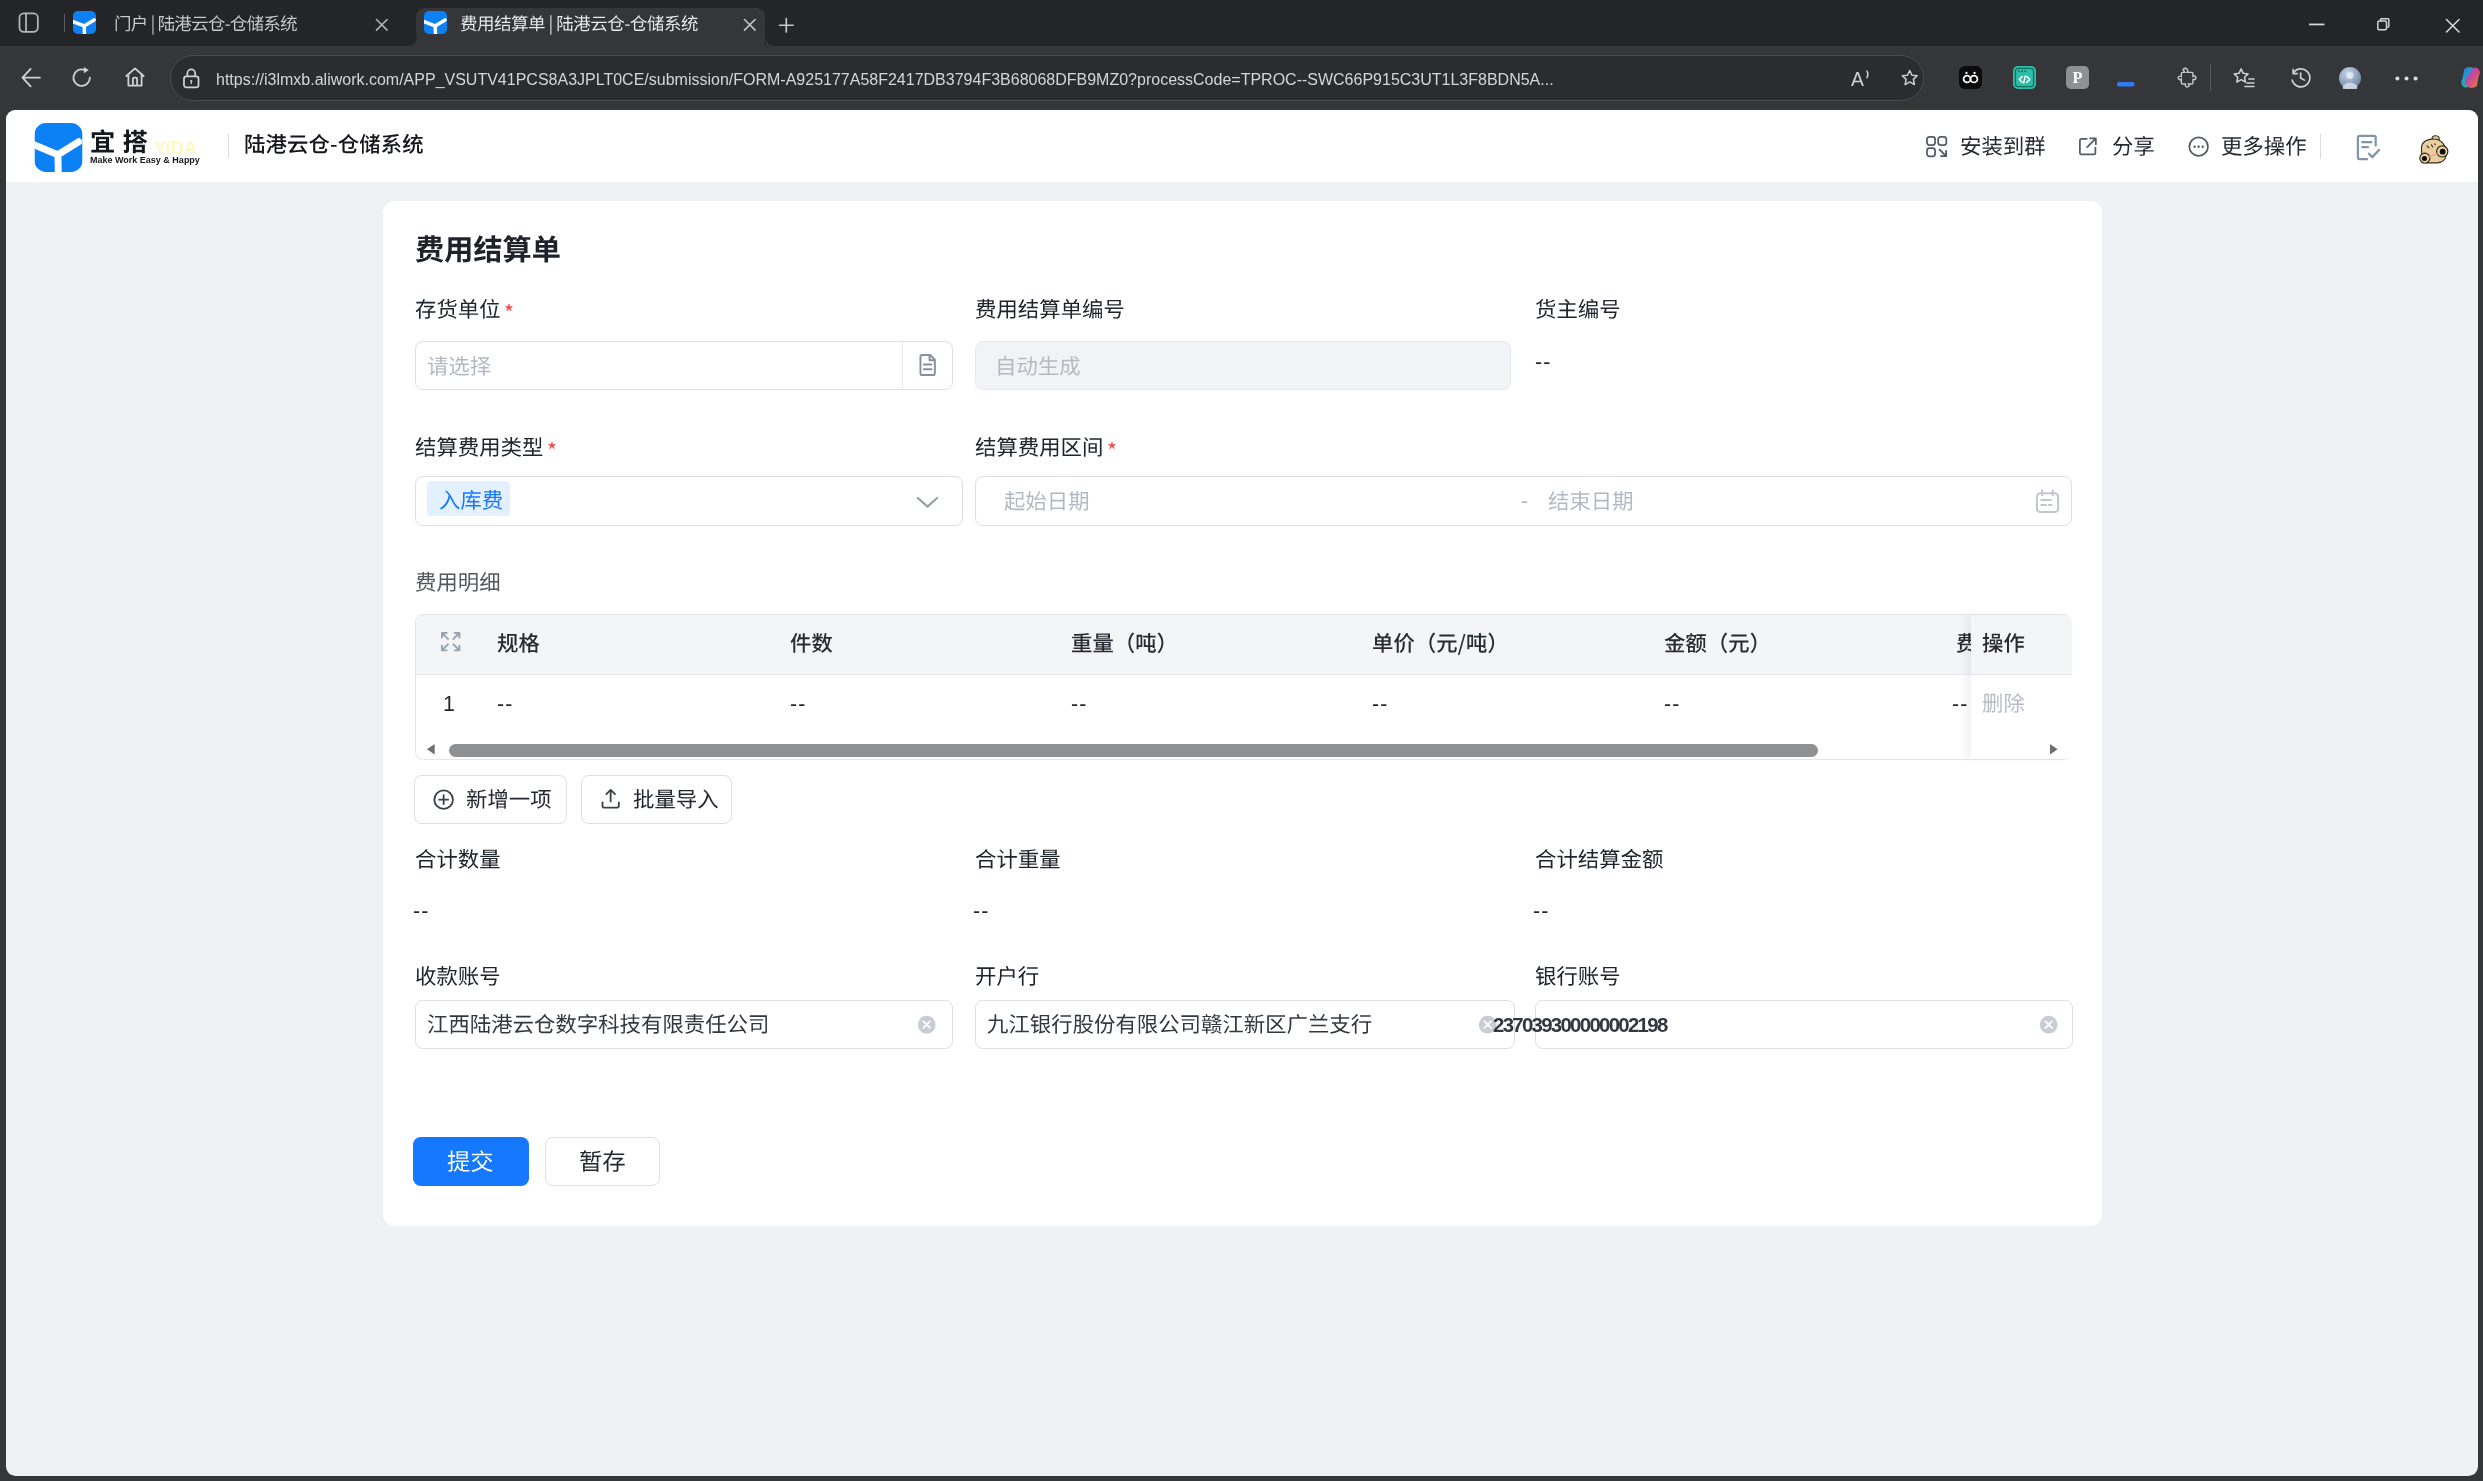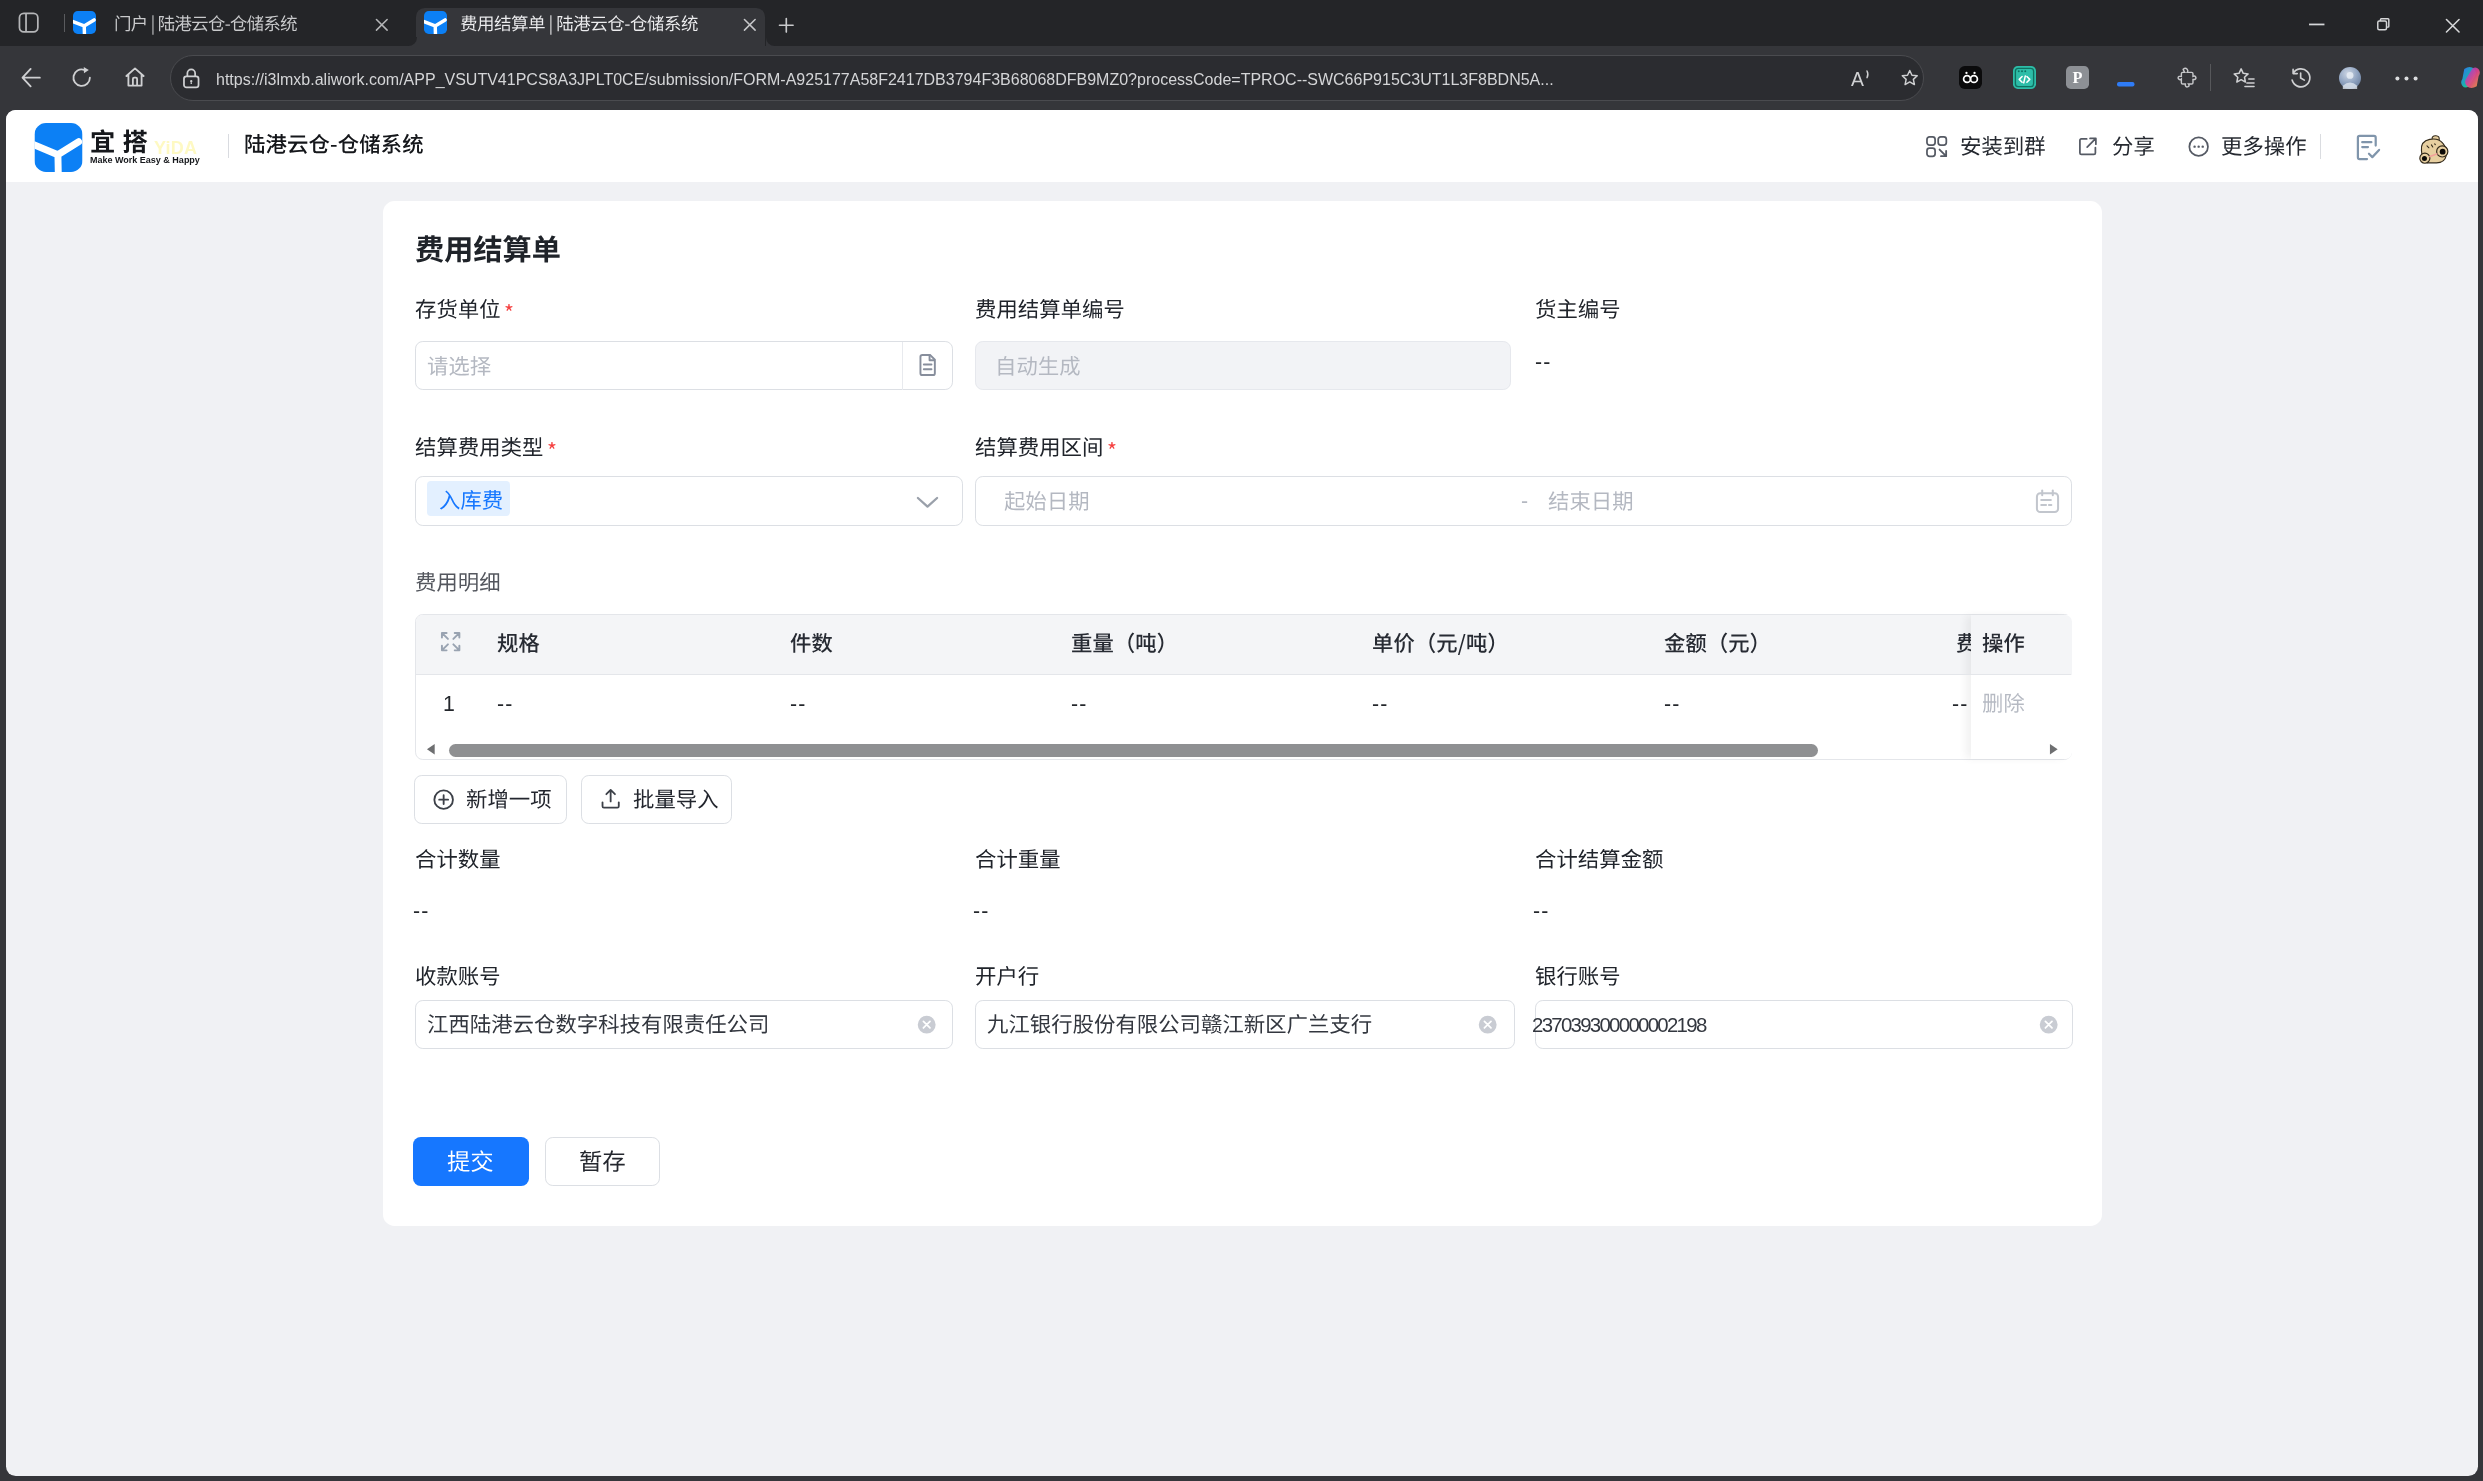--- a/index.html
+++ b/index.html
@@ -391,21 +391,21 @@
   </svg>
 <div class="abs" style="left:975px;top:1000px;width:540px;height:49px;background:#fff;border:1px solid #dcdfe4;border-radius:7.8px"></div>
 <svg class="t" style="left:987px;top:1032px" viewBox="0 0 4 4" width="3.9" height="3.9">
     <path fill="#33373f" d="M1.8 -12.8L1.8 -11.2L7.6 -11.2C7.2 -6.2 5.7 -2.0 0.7 0.4C1.2 0.7 1.7 1.4 2.0 1.8C7.3 -0.9 8.9 -5.7 9.3 -11.2L14.4 -11.2L14.4 -1.1C14.4 0.9 14.9 1.4 16.6 1.4C17.0 1.4 18.9 1.4 19.2 1.4C20.9 1.4 21.3 0.5 21.5 -2.6C21.0 -2.8 20.3 -3.1 19.9 -3.4C19.8 -0.7 19.8 -0.2 19.1 -0.2C18.7 -0.2 17.2 -0.2 16.9 -0.2C16.2 -0.2 16.1 -0.3 16.1 -1.1L16.1 -12.8L9.4 -12.8C9.5 -14.6 9.5 -16.4 9.5 -18.2L7.8 -18.2C7.8 -16.4 7.8 -14.6 7.7 -12.8ZM24.1 -17.0C25.5 -16.3 27.2 -15.1 28.1 -14.4L29.1 -15.7C28.2 -16.4 26.4 -17.5 25.1 -18.2ZM22.9 -11.0C24.3 -10.3 26.1 -9.3 27.0 -8.6L27.9 -9.9C27.0 -10.6 25.1 -11.6 23.8 -12.2ZM23.7 0.4L25.0 1.5C26.4 -0.6 27.9 -3.3 29.0 -5.7L27.9 -6.7C26.6 -4.2 24.8 -1.3 23.7 0.4ZM29.2 -1.3L29.2 0.3L43.1 0.3L43.1 -1.3L36.8 -1.3L36.8 -14.8L41.9 -14.8L41.9 -16.4L30.2 -16.4L30.2 -14.8L35.0 -14.8L35.0 -1.3ZM62.2 -12.0L62.2 -9.3L55.8 -9.3L55.8 -12.0ZM62.2 -13.4L55.8 -13.4L55.8 -16.1L62.2 -16.1ZM54.1 1.8C54.5 1.5 55.2 1.2 59.8 0.0C59.7 -0.4 59.7 -1.0 59.7 -1.5L55.8 -0.5L55.8 -7.9L57.8 -7.9C58.9 -3.5 60.9 -0.1 64.2 1.6C64.5 1.1 64.9 0.5 65.3 0.2C63.6 -0.5 62.2 -1.8 61.2 -3.3C62.4 -4.0 63.8 -5.0 64.9 -6.0L63.9 -7.1C63.0 -6.3 61.6 -5.3 60.5 -4.5C59.9 -5.5 59.5 -6.7 59.2 -7.9L63.8 -7.9L63.8 -17.5L54.2 -17.5L54.2 -1.2C54.2 -0.2 53.7 0.2 53.4 0.4C53.6 0.7 54.0 1.4 54.1 1.8ZM47.9 -18.4C47.3 -16.4 46.1 -14.4 44.7 -13.1C45.0 -12.7 45.5 -11.9 45.6 -11.5C46.4 -12.3 47.1 -13.3 47.7 -14.4L52.9 -14.4L52.9 -16.0L48.6 -16.0C48.9 -16.6 49.2 -17.3 49.4 -18.0ZM48.2 1.6C48.6 1.2 49.2 0.9 53.4 -1.3C53.2 -1.6 53.1 -2.2 53.1 -2.7L49.9 -1.2L49.9 -6.0L53.1 -6.0L53.1 -7.6L49.9 -7.6L49.9 -10.5L52.6 -10.5L52.6 -12.0L46.4 -12.0L46.4 -10.5L48.4 -10.5L48.4 -7.6L45.3 -7.6L45.3 -6.0L48.4 -6.0L48.4 -1.2C48.4 -0.4 47.9 0.0 47.5 0.2C47.8 0.5 48.1 1.2 48.2 1.6ZM75.6 -17.2L75.6 -15.6L86.4 -15.6L86.4 -17.2ZM71.9 -18.5C70.8 -16.9 68.6 -14.9 66.8 -13.7C67.1 -13.4 67.5 -12.7 67.7 -12.4C69.7 -13.8 72.0 -15.9 73.5 -17.8ZM74.6 -11.1L74.6 -9.5L82.0 -9.5L82.0 -0.4C82.0 -0.0 81.9 0.1 81.4 0.1C81.0 0.1 79.6 0.1 78.0 0.1C78.2 0.5 78.5 1.2 78.5 1.7C80.7 1.7 82.0 1.7 82.7 1.5C83.4 1.2 83.7 0.7 83.7 -0.4L83.7 -9.5L87.0 -9.5L87.0 -11.1ZM72.8 -13.8C71.2 -11.3 68.8 -8.7 66.5 -7.1C66.9 -6.8 67.5 -6.0 67.7 -5.7C68.5 -6.4 69.4 -7.1 70.2 -8.0L70.2 1.8L71.9 1.8L71.9 -9.8C72.8 -10.9 73.6 -12.1 74.3 -13.2ZM90.4 -17.7L90.4 -9.8C90.4 -6.5 90.2 -2.1 88.8 1.0C89.1 1.1 89.8 1.5 90.1 1.8C91.1 -0.3 91.5 -3.1 91.7 -5.7L95.0 -5.7L95.0 -0.4C95.0 -0.1 94.9 0.0 94.6 0.0C94.4 0.0 93.5 0.1 92.6 0.0C92.8 0.5 93.0 1.2 93.0 1.6C94.4 1.6 95.3 1.5 95.8 1.3C96.3 1.0 96.5 0.5 96.5 -0.3L96.5 -17.7ZM91.8 -16.2L95.0 -16.2L95.0 -12.5L91.8 -12.5ZM91.8 -11.0L95.0 -11.0L95.0 -7.2L91.8 -7.2C91.8 -8.1 91.8 -9.0 91.8 -9.8ZM99.4 -17.6L99.4 -15.2C99.4 -13.7 99.0 -11.8 96.7 -10.5C97.0 -10.2 97.5 -9.6 97.7 -9.3C100.3 -10.8 100.9 -13.2 100.9 -15.2L100.9 -16.1L104.7 -16.1L104.7 -12.6C104.7 -10.9 105.0 -10.3 106.4 -10.3C106.7 -10.3 107.6 -10.3 107.8 -10.3C108.2 -10.3 108.7 -10.3 108.9 -10.4C108.9 -10.8 108.8 -11.4 108.8 -11.8C108.5 -11.7 108.1 -11.7 107.8 -11.7C107.6 -11.7 106.7 -11.7 106.5 -11.7C106.2 -11.7 106.2 -11.9 106.2 -12.5L106.2 -17.6ZM105.9 -7.2C105.2 -5.5 104.1 -4.1 102.8 -2.9C101.5 -4.1 100.4 -5.6 99.7 -7.2ZM97.3 -8.8L97.3 -7.2L98.6 -7.2L98.3 -7.1C99.1 -5.1 100.2 -3.4 101.6 -2.0C100.1 -0.9 98.3 -0.2 96.5 0.3C96.8 0.7 97.2 1.3 97.3 1.7C99.3 1.1 101.1 0.3 102.7 -0.9C104.3 0.3 106.2 1.2 108.2 1.8C108.5 1.4 108.9 0.7 109.2 0.4C107.2 -0.1 105.5 -0.9 104.0 -2.0C105.7 -3.6 107.1 -5.7 107.9 -8.4L106.9 -8.8L106.7 -8.8ZM126.6 -18.0L125.1 -17.8C126.1 -13.5 127.5 -10.8 130.2 -8.5C130.5 -9.0 131.0 -9.5 131.4 -9.9C128.9 -11.9 127.5 -14.1 126.6 -18.0ZM115.7 -18.4C114.6 -15.1 112.7 -11.8 110.7 -9.6C111.0 -9.2 111.5 -8.4 111.7 -8.0C112.3 -8.7 112.9 -9.5 113.5 -10.4L113.5 1.8L115.2 1.8L115.2 -13.2C116.0 -14.7 116.7 -16.3 117.3 -17.9ZM121.1 -17.9C120.2 -14.5 118.5 -11.6 116.2 -9.7C116.5 -9.4 117.1 -8.7 117.3 -8.3C117.8 -8.7 118.2 -9.2 118.7 -9.7L118.7 -8.3L121.5 -8.3C121.0 -4.0 119.7 -1.1 116.6 0.6C117.0 0.9 117.6 1.5 117.8 1.8C121.1 -0.2 122.6 -3.4 123.1 -8.3L127.1 -8.3C126.8 -2.8 126.5 -0.7 126.0 -0.2C125.8 0.1 125.6 0.2 125.2 0.2C124.9 0.2 123.9 0.1 122.9 0.0C123.2 0.5 123.4 1.1 123.4 1.6C124.4 1.6 125.4 1.6 126.0 1.6C126.6 1.5 127.0 1.4 127.4 0.9C128.1 0.1 128.4 -2.3 128.7 -9.1C128.7 -9.3 128.7 -9.9 128.7 -9.9L118.8 -9.9C120.5 -11.9 121.9 -14.6 122.7 -17.6ZM140.6 -18.5C140.3 -17.5 140.0 -16.6 139.6 -15.6L133.4 -15.6L133.4 -14.1L139.0 -14.1C137.5 -11.2 135.5 -8.5 132.9 -6.7C133.2 -6.4 133.7 -5.8 133.9 -5.4C135.3 -6.4 136.6 -7.6 137.6 -8.9L137.6 1.7L139.2 1.7L139.2 -2.6L148.5 -2.6L148.5 -0.3C148.5 0.0 148.3 0.1 148.0 0.1C147.6 0.2 146.2 0.2 144.8 0.1C145.0 0.6 145.2 1.3 145.3 1.7C147.2 1.7 148.4 1.7 149.1 1.5C149.9 1.2 150.1 0.7 150.1 -0.3L150.1 -11.5L139.4 -11.5C139.9 -12.4 140.3 -13.2 140.7 -14.1L152.7 -14.1L152.7 -15.6L141.4 -15.6C141.7 -16.4 142.0 -17.3 142.3 -18.1ZM139.2 -6.4L148.5 -6.4L148.5 -4.0L139.2 -4.0ZM139.2 -7.8L139.2 -10.0L148.5 -10.0L148.5 -7.8ZM156.0 -17.6L156.0 1.7L157.5 1.7L157.5 -16.1L160.7 -16.1C160.2 -14.6 159.6 -12.7 158.9 -11.1C160.5 -9.3 160.9 -7.8 160.9 -6.6C160.9 -5.9 160.8 -5.3 160.5 -5.1C160.3 -5.0 160.0 -4.9 159.8 -4.9C159.4 -4.9 159.0 -4.9 158.5 -4.9C158.8 -4.5 158.9 -3.8 158.9 -3.5C159.4 -3.4 160.0 -3.4 160.4 -3.5C160.8 -3.5 161.2 -3.7 161.5 -3.9C162.2 -4.4 162.4 -5.3 162.4 -6.5C162.4 -7.9 162.0 -9.4 160.4 -11.3C161.2 -13.0 162.0 -15.2 162.6 -17.0L161.5 -17.6L161.3 -17.6ZM171.8 -12.0L171.8 -9.3L165.4 -9.3L165.4 -12.0ZM171.8 -13.4L165.4 -13.4L165.4 -16.1L171.8 -16.1ZM163.7 1.8C164.1 1.5 164.8 1.2 169.3 0.0C169.3 -0.4 169.2 -1.0 169.2 -1.5L165.4 -0.5L165.4 -7.8L167.5 -7.8C168.6 -3.5 170.7 -0.1 174.1 1.6C174.3 1.1 174.9 0.5 175.2 0.2C173.5 -0.5 172.0 -1.8 171.0 -3.3C172.2 -4.1 173.6 -5.0 174.7 -6.0L173.7 -7.1C172.8 -6.3 171.4 -5.3 170.2 -4.5C169.7 -5.5 169.2 -6.6 168.9 -7.8L173.4 -7.8L173.4 -17.5L163.7 -17.5L163.7 -1.2C163.7 -0.2 163.3 0.2 162.9 0.4C163.2 0.7 163.5 1.4 163.7 1.8ZM183.1 -17.8C181.8 -14.5 179.6 -11.4 177.1 -9.4C177.6 -9.2 178.3 -8.6 178.6 -8.2C181.1 -10.4 183.4 -13.8 184.9 -17.4ZM190.6 -18.0L189.0 -17.4C190.7 -14.0 193.5 -10.3 195.8 -8.2C196.2 -8.7 196.8 -9.3 197.2 -9.6C194.9 -11.5 192.1 -15.0 190.6 -18.0ZM179.5 0.3C180.4 0.0 181.6 -0.1 193.2 -0.9C193.8 0.0 194.3 0.9 194.7 1.6L196.3 0.7C195.2 -1.3 192.9 -4.4 191.0 -6.7L189.4 -6.0C190.3 -4.9 191.3 -3.7 192.1 -2.4L181.9 -1.8C184.1 -4.4 186.2 -7.7 188.0 -11.0L186.2 -11.8C184.5 -8.1 181.8 -4.3 180.9 -3.3C180.1 -2.2 179.5 -1.6 178.9 -1.4C179.1 -0.9 179.5 -0.1 179.5 0.3ZM200.1 -13.2L200.1 -11.7L213.4 -11.7L213.4 -13.2ZM199.9 -17.1L199.9 -15.5L215.9 -15.5L215.9 -0.7C215.9 -0.3 215.7 -0.2 215.3 -0.2C214.9 -0.2 213.4 -0.1 211.8 -0.2C212.1 0.3 212.3 1.1 212.4 1.6C214.4 1.6 215.8 1.6 216.5 1.3C217.3 1.0 217.5 0.4 217.5 -0.7L217.5 -17.1ZM203.1 -7.9L210.2 -7.9L210.2 -3.7L203.1 -3.7ZM201.5 -9.3L201.5 -0.6L203.1 -0.6L203.1 -2.3L211.8 -2.3L211.8 -9.3ZM223.4 -6.9L228.5 -6.9L228.5 -5.2L223.4 -5.2ZM223.4 -9.5L228.5 -9.5L228.5 -7.9L223.4 -7.9ZM231.7 -6.2L231.7 -0.9L233.0 -0.9L233.0 -5.1L238.5 -5.1L238.5 -1.0L239.8 -1.0L239.8 -6.2ZM235.2 -4.3C235.0 -1.3 234.0 0.0 230.0 0.7C230.3 1.0 230.6 1.5 230.7 1.8C235.0 0.9 236.2 -0.7 236.6 -4.3ZM235.9 -0.2C237.4 0.3 239.4 1.2 240.5 1.8L241.1 0.7C240.0 0.1 238.0 -0.7 236.5 -1.2ZM224.5 -18.2C224.8 -17.7 225.1 -17.0 225.4 -16.5L221.4 -16.5L221.4 -15.3L230.6 -15.3L230.6 -16.5L226.9 -16.5C226.6 -17.1 226.2 -17.9 225.8 -18.5ZM233.7 -16.1L238.2 -16.1C237.6 -15.3 236.8 -14.6 235.9 -14.0C235.0 -14.6 234.2 -15.2 233.6 -16.0ZM233.6 -18.5C233.1 -17.2 232.1 -15.7 230.6 -14.5C231.0 -14.3 231.4 -14.0 231.6 -13.7C232.1 -14.1 232.6 -14.6 232.9 -15.1C233.5 -14.4 234.1 -13.9 234.8 -13.4C233.6 -12.7 232.2 -12.2 230.8 -11.9L230.8 -12.7L228.3 -12.7L229.2 -14.8L227.9 -15.2C227.7 -14.5 227.3 -13.5 226.9 -12.7L224.6 -12.7C224.5 -13.4 224.1 -14.4 223.8 -15.2L222.6 -14.9C222.9 -14.2 223.1 -13.4 223.3 -12.7L220.9 -12.7L220.9 -11.5L230.5 -11.5C230.7 -11.3 231.0 -10.9 231.1 -10.7C232.8 -11.2 234.5 -11.8 235.9 -12.7C237.3 -11.9 238.8 -11.4 240.4 -11.1C240.6 -11.4 241.0 -11.9 241.3 -12.2C239.8 -12.4 238.3 -12.8 237.1 -13.4C238.3 -14.3 239.3 -15.4 240.0 -16.7L239.2 -17.2L239.0 -17.1L234.3 -17.1C234.5 -17.5 234.8 -17.9 234.9 -18.3ZM230.6 -8.3L230.6 -7.2L241.1 -7.2L241.1 -8.3L236.6 -8.3L236.6 -9.9L239.3 -9.9L239.3 -11.1L232.5 -11.1L232.5 -9.9L235.2 -9.9L235.2 -8.3ZM222.0 -10.5L222.0 -4.2L225.2 -4.2L225.2 -2.6L220.9 -2.6L220.9 -1.3L225.2 -1.3L225.2 1.8L226.7 1.8L226.7 -1.3L230.8 -1.3L230.8 -2.6L226.7 -2.6L226.7 -4.2L229.9 -4.2L229.9 -10.5ZM244.1 -17.0C245.5 -16.3 247.2 -15.1 248.1 -14.4L249.1 -15.7C248.2 -16.4 246.4 -17.5 245.1 -18.2ZM242.9 -11.0C244.3 -10.3 246.1 -9.3 247.0 -8.6L247.9 -9.9C247.0 -10.6 245.1 -11.6 243.8 -12.2ZM243.7 0.4L245.0 1.5C246.4 -0.6 247.9 -3.3 249.0 -5.7L247.9 -6.7C246.6 -4.2 244.8 -1.3 243.7 0.4ZM249.2 -1.3L249.2 0.3L263.1 0.3L263.1 -1.3L256.8 -1.3L256.8 -14.8L261.9 -14.8L261.9 -16.4L250.2 -16.4L250.2 -14.8L255.0 -14.8L255.0 -1.3ZM271.9 -4.7C272.6 -3.6 273.4 -2.1 273.7 -1.1L274.9 -1.8C274.6 -2.8 273.8 -4.2 273.0 -5.3ZM267.0 -5.2C266.5 -3.8 265.8 -2.5 264.9 -1.5C265.2 -1.3 265.8 -0.9 266.1 -0.7C266.9 -1.7 267.8 -3.3 268.3 -4.8ZM276.2 -16.4L276.2 -8.8C276.2 -5.9 276.0 -2.1 274.1 0.5C274.5 0.7 275.1 1.3 275.4 1.6C277.4 -1.3 277.7 -5.6 277.7 -8.8L277.7 -9.5L281.1 -9.5L281.1 1.6L282.7 1.6L282.7 -9.5L285.1 -9.5L285.1 -11.0L277.7 -11.0L277.7 -15.3C280.0 -15.6 282.5 -16.2 284.4 -16.9L283.1 -18.1C281.5 -17.4 278.6 -16.8 276.2 -16.4ZM268.7 -18.2C269.1 -17.6 269.4 -16.8 269.7 -16.2L265.3 -16.2L265.3 -14.8L275.1 -14.8L275.1 -16.2L271.4 -16.2C271.1 -16.9 270.6 -17.8 270.2 -18.6ZM272.3 -14.7C272.0 -13.7 271.5 -12.2 271.1 -11.2L265.0 -11.2L265.0 -9.7L269.5 -9.7L269.5 -7.5L265.1 -7.5L265.1 -6.0L269.5 -6.0L269.5 -0.4C269.5 -0.2 269.5 -0.1 269.3 -0.1C269.0 -0.1 268.3 -0.1 267.6 -0.1C267.8 0.3 268.0 0.9 268.0 1.3C269.1 1.3 269.9 1.3 270.4 1.0C270.9 0.8 271.0 0.4 271.0 -0.4L271.0 -6.0L275.2 -6.0L275.2 -7.5L271.0 -7.5L271.0 -9.7L275.4 -9.7L275.4 -11.2L272.6 -11.2C273.0 -12.1 273.4 -13.3 273.8 -14.3ZM266.8 -14.3C267.2 -13.3 267.5 -12.0 267.6 -11.2L269.1 -11.5C268.9 -12.4 268.6 -13.7 268.1 -14.6ZM306.4 -17.3L288.1 -17.3L288.1 1.1L306.9 1.1L306.9 -0.5L289.8 -0.5L289.8 -15.7L306.4 -15.7ZM291.7 -12.9C293.4 -11.5 295.3 -9.8 297.1 -8.1C295.2 -6.2 293.1 -4.6 291.0 -3.3C291.4 -3.0 292.0 -2.4 292.3 -2.0C294.4 -3.4 296.4 -5.1 298.3 -7.0C300.2 -5.2 301.9 -3.4 303.0 -2.0L304.3 -3.2C303.1 -4.6 301.4 -6.4 299.4 -8.2C301.0 -10.0 302.4 -12.0 303.6 -14.0L302.1 -14.6C301.0 -12.8 299.7 -11.0 298.2 -9.3C296.4 -10.9 294.6 -12.5 292.9 -13.8ZM318.3 -18.1C318.7 -17.2 319.2 -16.0 319.4 -15.1L311.1 -15.1L311.1 -8.8C311.1 -5.9 310.9 -2.0 308.9 0.8C309.2 1.0 309.9 1.6 310.2 2.0C312.5 -1.0 312.9 -5.6 312.9 -8.8L312.9 -13.5L328.7 -13.5L328.7 -15.1L320.4 -15.1L321.2 -15.3C321.0 -16.2 320.5 -17.5 320.0 -18.5ZM334.7 -17.7C335.7 -16.5 336.8 -14.8 337.2 -13.8L338.7 -14.6C338.2 -15.6 337.0 -17.2 336.0 -18.4ZM333.3 -7.5L333.3 -5.8L348.4 -5.8L348.4 -7.5ZM331.2 -1.0L331.2 0.6L350.7 0.6L350.7 -1.0ZM332.1 -13.5L332.1 -11.9L349.9 -11.9L349.9 -13.5L344.6 -13.5C345.5 -14.8 346.6 -16.5 347.4 -17.9L345.8 -18.5C345.1 -17.0 343.8 -14.9 342.8 -13.5ZM362.1 -18.5L362.1 -15.1L353.7 -15.1L353.7 -13.5L362.1 -13.5L362.1 -10.1L354.7 -10.1L354.7 -8.5L357.1 -8.5L356.6 -8.3C357.8 -5.9 359.4 -4.0 361.5 -2.4C358.9 -1.1 355.9 -0.3 352.8 0.2C353.1 0.5 353.5 1.3 353.7 1.8C357.1 1.1 360.2 0.2 363.0 -1.4C365.6 0.1 368.6 1.1 372.2 1.6C372.4 1.2 372.9 0.5 373.2 0.1C369.9 -0.4 367.0 -1.2 364.7 -2.4C367.2 -4.1 369.2 -6.4 370.5 -9.5L369.3 -10.1L369.0 -10.1L363.8 -10.1L363.8 -13.5L372.3 -13.5L372.3 -15.1L363.8 -15.1L363.8 -18.5ZM358.3 -8.5L368.0 -8.5C366.9 -6.3 365.2 -4.6 363.1 -3.3C361.0 -4.7 359.4 -6.4 358.3 -8.5ZM383.6 -17.2L383.6 -15.6L394.4 -15.6L394.4 -17.2ZM379.9 -18.5C378.8 -16.9 376.6 -14.9 374.8 -13.7C375.1 -13.4 375.5 -12.7 375.7 -12.4C377.7 -13.8 380.0 -15.9 381.5 -17.8ZM382.6 -11.1L382.6 -9.5L390.0 -9.5L390.0 -0.4C390.0 -0.0 389.9 0.1 389.4 0.1C389.0 0.1 387.6 0.1 386.0 0.1C386.2 0.5 386.5 1.2 386.5 1.7C388.7 1.7 389.9 1.7 390.7 1.5C391.4 1.2 391.7 0.7 391.7 -0.4L391.7 -9.5L395.0 -9.5L395.0 -11.1ZM380.8 -13.8C379.2 -11.3 376.8 -8.7 374.6 -7.1C374.9 -6.8 375.5 -6.0 375.7 -5.7C376.5 -6.4 377.4 -7.1 378.2 -8.0L378.2 1.8L379.9 1.8L379.9 -9.8C380.8 -10.9 381.6 -12.1 382.3 -13.2Z"></path>
   </svg>
 <svg class="i" style="left:1478px;top:1015px" width="19.4" height="19.4" viewBox="0 0 20 20">
     <circle cx="10" cy="10" r="9.2" fill="#c9ccd3"></circle>
     <path d="M6.6 6.6 L13.4 13.4 M13.4 6.6 L6.6 13.4" stroke="#fff" stroke-width="1.8" stroke-linecap="round"></path>
   </svg>
 <div class="abs" style="left:1535px;top:1000px;width:538px;height:49px;background:#fff;border:1px solid #dcdfe4;border-radius:7.8px"></div>
-<div class="lat" style="left:1532px;top:1015px;font-size:20.4px;line-height:20.4px;color:#33373f;font-weight:400;letter-spacing:-1.7px;">237039300000002198</div>
+<div class="lat" style="left:1493px;top:1015px;font-size:20.4px;line-height:20.4px;color:#33373f;font-weight:700;letter-spacing:-1.7px;">237039300000002198</div>
 <svg class="i" style="left:2039px;top:1015px" width="19.4" height="19.4" viewBox="0 0 20 20">
     <circle cx="10" cy="10" r="9.2" fill="#c9ccd3"></circle>
     <path d="M6.6 6.6 L13.4 13.4 M13.4 6.6 L6.6 13.4" stroke="#fff" stroke-width="1.8" stroke-linecap="round"></path>
   </svg>
 <div class="abs" style="left:413px;top:1137px;width:116px;height:49px;background:#1677ff;border-radius:7.8px"></div>
 <svg class="t" style="left:447px;top:1170px" viewBox="0 0 4 4" width="3.9" height="3.9">
     <path fill="#ffffff" d="M11.5 -14.8L19.5 -14.8L19.5 -12.9L11.5 -12.9ZM11.5 -18.0L19.5 -18.0L19.5 -16.1L11.5 -16.1ZM9.8 -19.4L9.8 -11.5L21.2 -11.5L21.2 -19.4ZM10.3 -7.1C9.9 -3.6 8.8 -0.9 6.7 0.8C7.1 1.1 7.8 1.6 8.0 1.9C9.3 0.8 10.3 -0.7 10.9 -2.5C12.5 0.9 15.0 1.6 18.6 1.6L22.8 1.6C22.8 1.1 23.1 0.3 23.3 -0.1C22.5 -0.0 19.2 -0.0 18.6 -0.0C17.8 -0.0 17.0 -0.1 16.3 -0.2L16.3 -4.0L21.4 -4.0L21.4 -5.4L16.3 -5.4L16.3 -8.3L22.5 -8.3L22.5 -9.8L8.7 -9.8L8.7 -8.3L14.6 -8.3L14.6 -0.6C13.2 -1.2 12.2 -2.3 11.5 -4.3C11.7 -5.2 11.8 -6.0 12.0 -6.9ZM3.9 -20.1L3.9 -15.3L1.0 -15.3L1.0 -13.6L3.9 -13.6L3.9 -8.4C2.7 -8.0 1.6 -7.7 0.7 -7.4L1.2 -5.6L3.9 -6.6L3.9 -0.3C3.9 0.0 3.8 0.1 3.5 0.1C3.2 0.1 2.3 0.1 1.3 0.1C1.5 0.6 1.7 1.3 1.8 1.8C3.3 1.8 4.2 1.7 4.8 1.4C5.4 1.2 5.6 0.6 5.6 -0.3L5.6 -7.1L8.3 -8.0L8.0 -9.6L5.6 -8.9L5.6 -13.6L8.3 -13.6L8.3 -15.3L5.6 -15.3L5.6 -20.1ZM31.6 -14.3C30.2 -12.5 27.8 -10.6 25.7 -9.4C26.1 -9.1 26.8 -8.4 27.1 -8.1C29.2 -9.4 31.7 -11.6 33.4 -13.7ZM38.8 -13.3C41.1 -11.8 43.7 -9.5 45.0 -8.0L46.5 -9.2C45.1 -10.7 42.4 -12.9 40.2 -14.4ZM32.4 -10.1L30.8 -9.6C31.8 -7.3 33.1 -5.3 34.8 -3.6C32.2 -1.7 29.0 -0.5 25.1 0.3C25.5 0.7 26.0 1.5 26.2 2.0C30.1 1.0 33.4 -0.4 36.1 -2.4C38.6 -0.4 41.9 1.0 45.8 1.8C46.1 1.3 46.6 0.5 47.0 0.1C43.1 -0.5 39.9 -1.8 37.4 -3.6C39.1 -5.3 40.5 -7.3 41.4 -9.7L39.6 -10.2C38.8 -8.0 37.6 -6.2 36.1 -4.8C34.5 -6.3 33.3 -8.1 32.4 -10.1ZM34.0 -19.8C34.6 -18.9 35.3 -17.7 35.6 -16.8L25.6 -16.8L25.6 -15.1L46.3 -15.1L46.3 -16.8L36.4 -16.8L37.5 -17.3C37.2 -18.1 36.4 -19.4 35.7 -20.4Z"></path>
   </svg>
 <div class="abs" style="left:545px;top:1137px;width:115px;height:49px;background:#fff;border:1px solid #dcdfe4;border-radius:7.8px"></div>
 <svg class="t" style="left:579px;top:1170px" viewBox="0 0 4 4" width="3.9" height="3.9">

